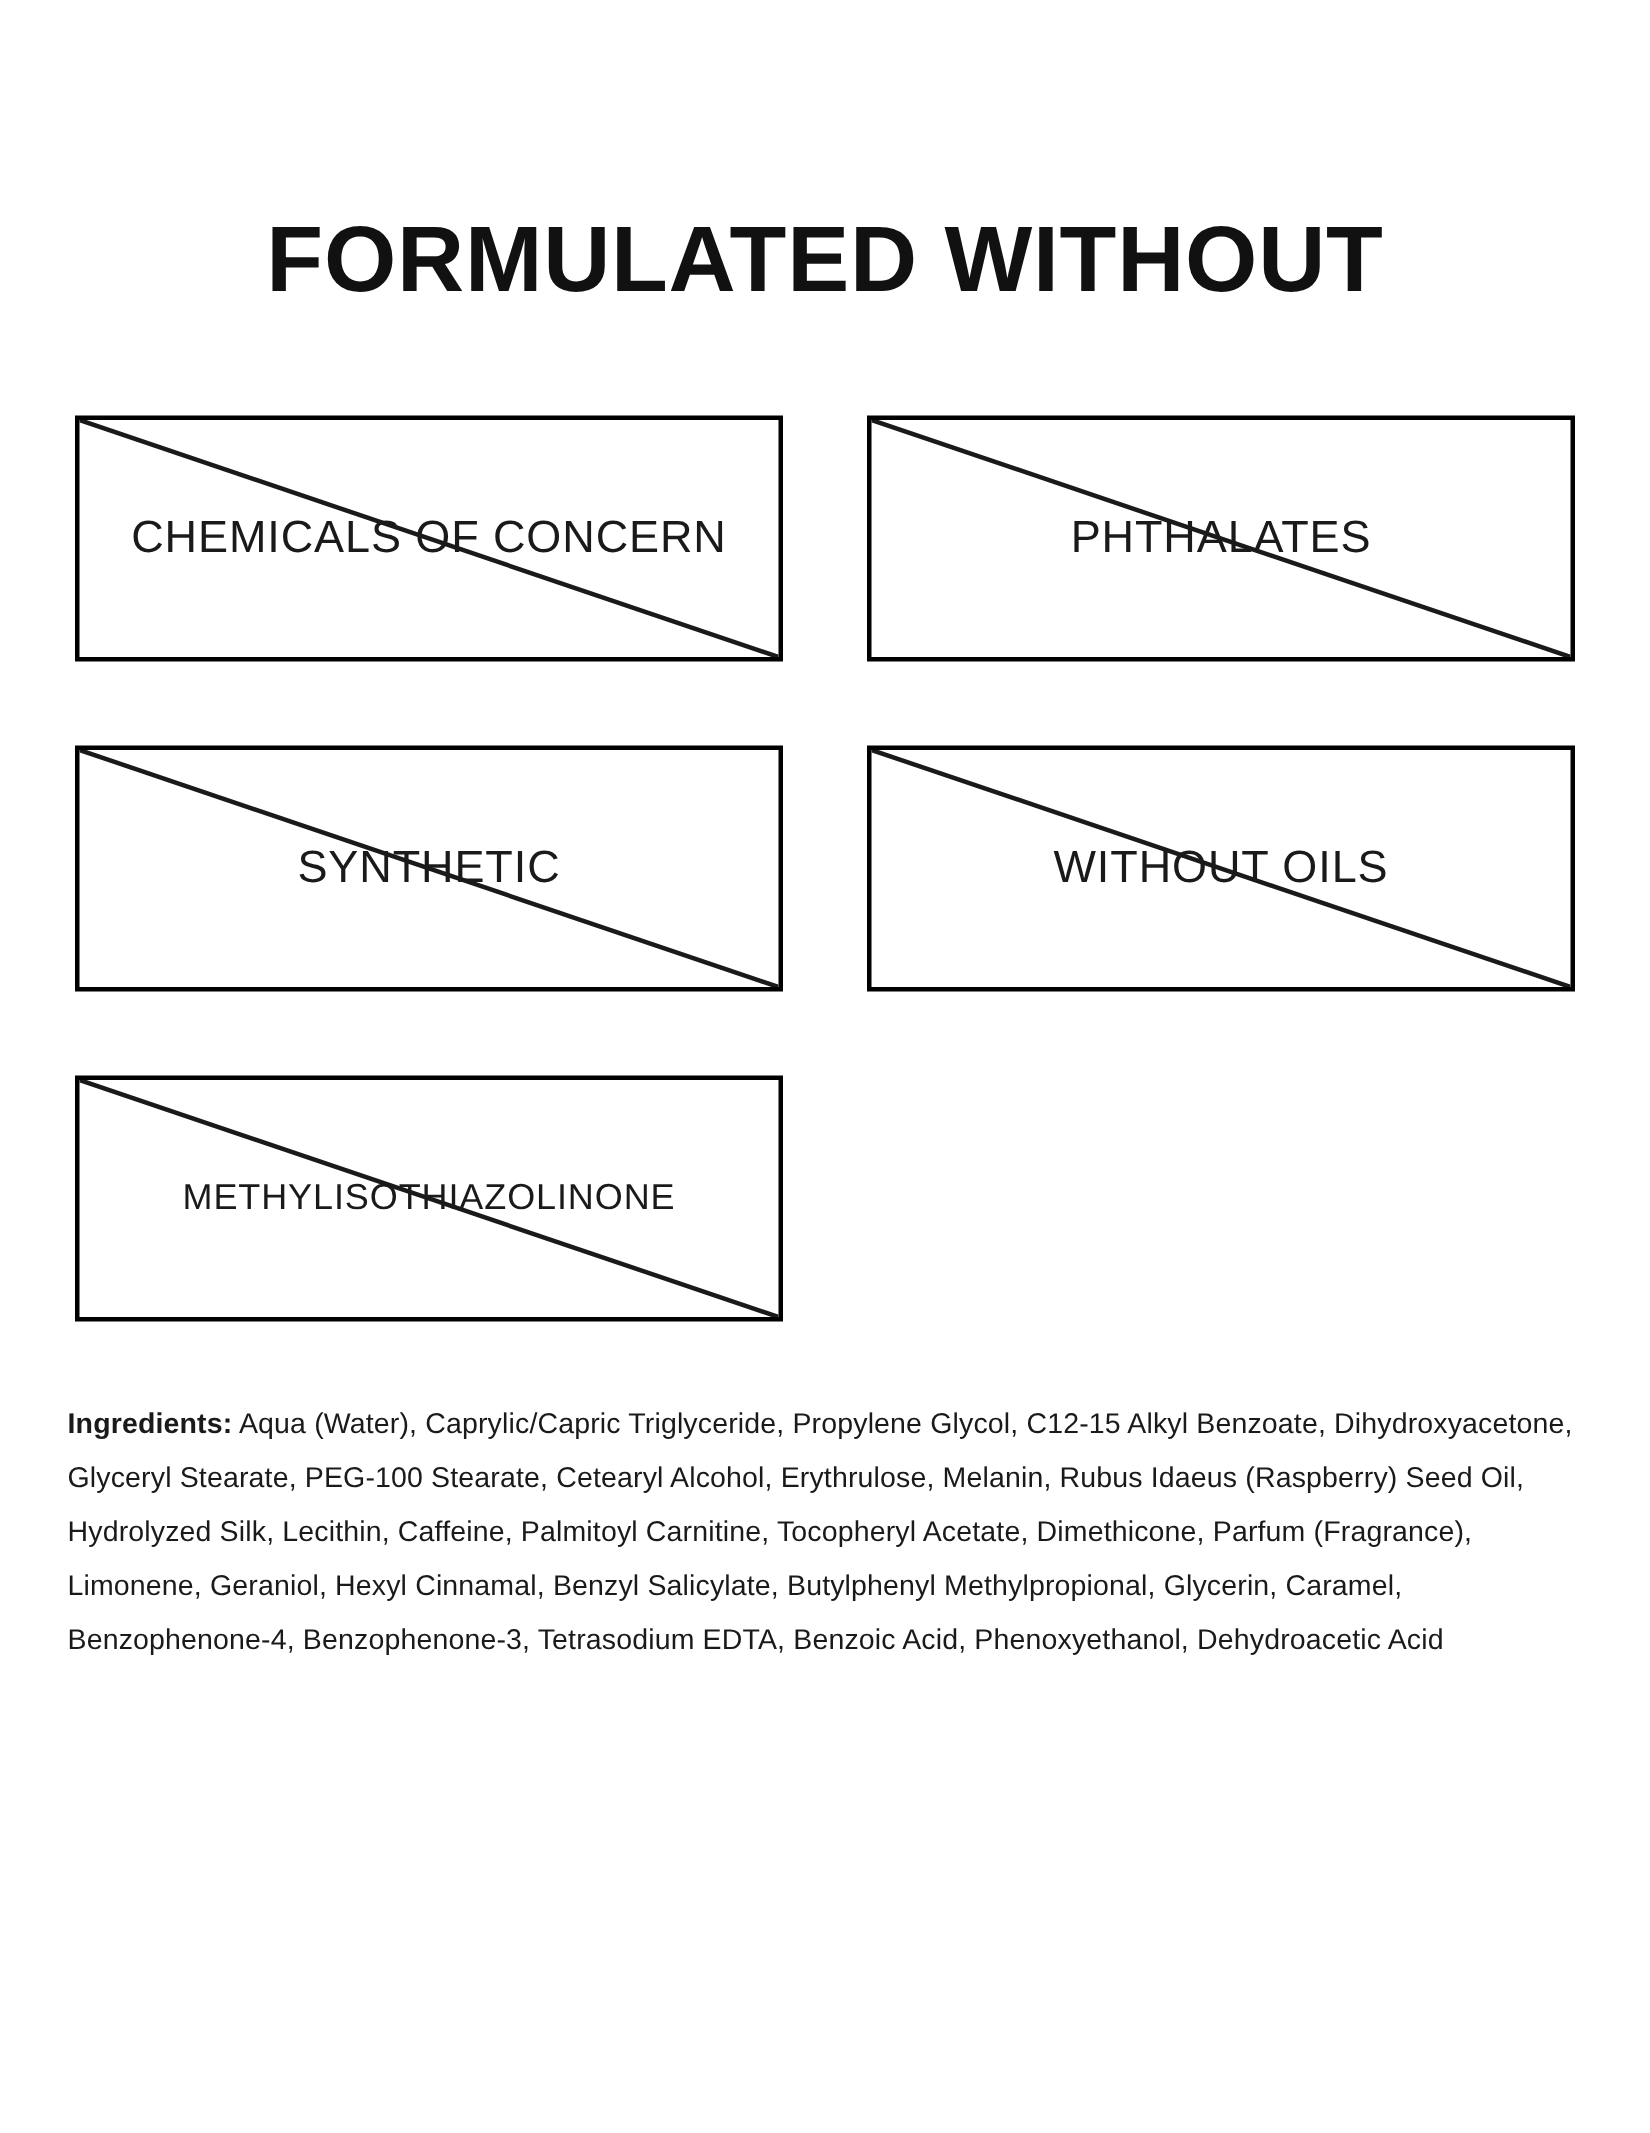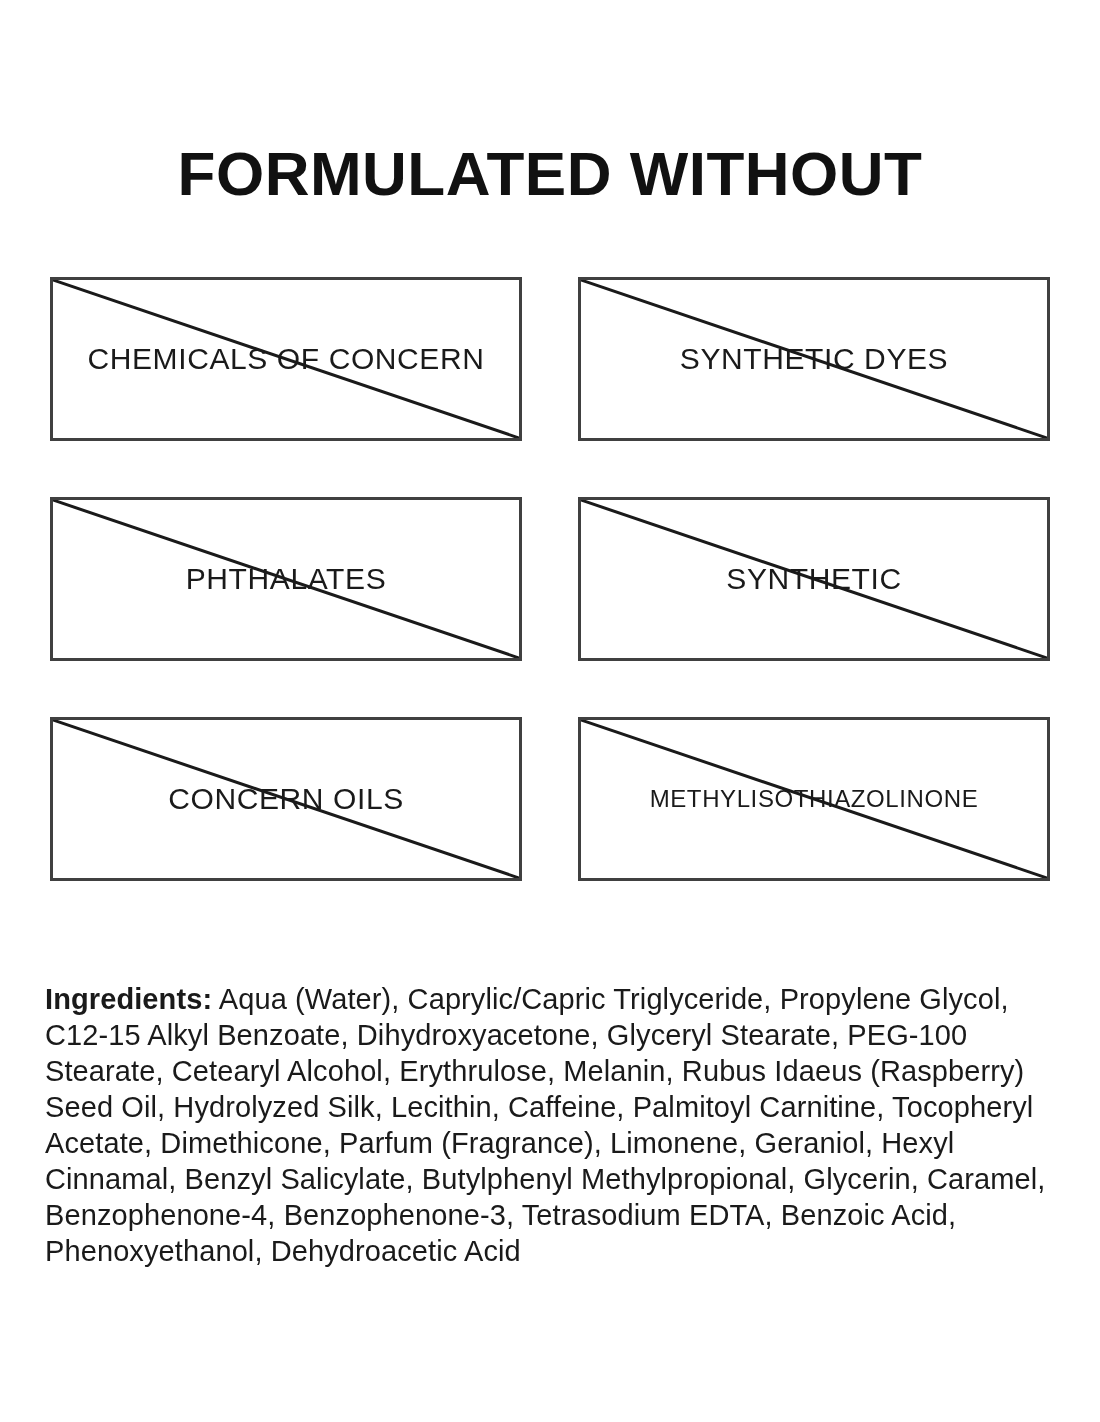--- a/index.html
+++ b/index.html
@@ -40,21 +40,21 @@
     left: 50px;
     width: 1000px;
     display: grid;
     grid-template-columns: 472px 472px;
     grid-column-gap: 56px;
     grid-row-gap: 56px;
   }
   .cell {
     position: relative;
     height: 164px;
-    border: 3px solid #404040;
+    border: 3px solid #000000;
     box-sizing: border-box;
     background: #ffffff;
   }
   .cell .slash {
     position: absolute;
     inset: 0;
     width: 100%;
     height: 100%;
     display: block;
   }
@@ -70,23 +70,23 @@
     color: #1a1a1a;
     font-weight: 400;
     white-space: nowrap;
   }
   .cell.wide .label {
     font-size: 24px;
   }
   .ingredients {
     position: absolute;
     left: 45px;
-    top: 952px;
+    top: 913px;
     width: 1015px;
-    font-size: 29px;
+    font-size: 19px;
     line-height: 36px;
     color: #1a1a1a;
     letter-spacing: 0.1px;
   }
   .ingredients .lead {
     font-weight: 700;
   }
 </style>
 </head>
 <body>
@@ -97,46 +97,40 @@
 
   <div class="grid">
 
     <div class="cell">
       <svg class="slash" viewBox="0 0 472 164" preserveAspectRatio="none">
         <line x1="0" y1="0" x2="472" y2="164" stroke="#1a1a1a" stroke-width="3" vector-effect="non-scaling-stroke"></line>
       </svg>
       <div class="label">CHEMICALS OF CONCERN</div>
     </div>
 
-    <div class="cell">
-      <svg class="slash" viewBox="0 0 472 164" preserveAspectRatio="none">
-        <line x1="0" y1="0" x2="472" y2="164" stroke="#1a1a1a" stroke-width="3" vector-effect="non-scaling-stroke"></line>
-      </svg>
-      <div class="label">SYNTHETIC DYES</div>
-    </div>
 
     <div class="cell">
       <svg class="slash" viewBox="0 0 472 164" preserveAspectRatio="none">
         <line x1="0" y1="0" x2="472" y2="164" stroke="#1a1a1a" stroke-width="3" vector-effect="non-scaling-stroke"></line>
       </svg>
       <div class="label">PHTHALATES</div>
     </div>
 
     <div class="cell">
       <svg class="slash" viewBox="0 0 472 164" preserveAspectRatio="none">
         <line x1="0" y1="0" x2="472" y2="164" stroke="#1a1a1a" stroke-width="3" vector-effect="non-scaling-stroke"></line>
       </svg>
       <div class="label">SYNTHETIC</div>
     </div>
 
     <div class="cell">
       <svg class="slash" viewBox="0 0 472 164" preserveAspectRatio="none">
         <line x1="0" y1="0" x2="472" y2="164" stroke="#1a1a1a" stroke-width="3" vector-effect="non-scaling-stroke"></line>
       </svg>
-      <div class="label">CONCERN OILS</div>
+      <div class="label">WITHOUT OILS</div>
     </div>
 
     <div class="cell wide">
       <svg class="slash" viewBox="0 0 472 164" preserveAspectRatio="none">
         <line x1="0" y1="0" x2="472" y2="164" stroke="#1a1a1a" stroke-width="3" vector-effect="non-scaling-stroke"></line>
       </svg>
       <div class="label">METHYLISOTHIAZOLINONE</div>
     </div>
 
   </div>

